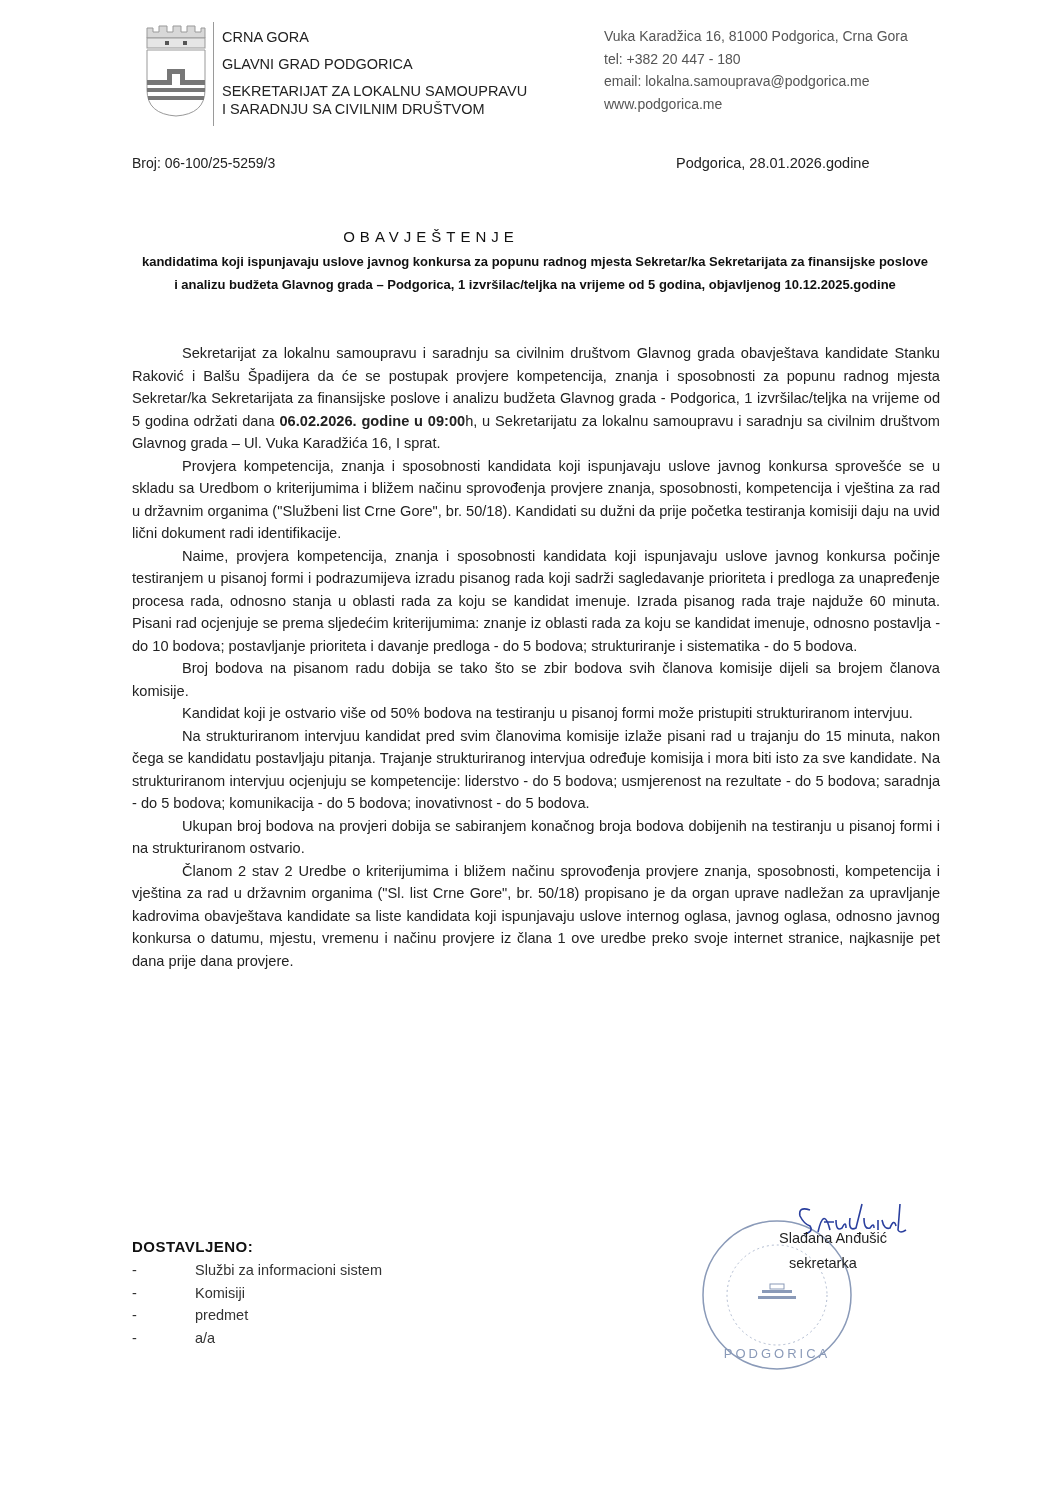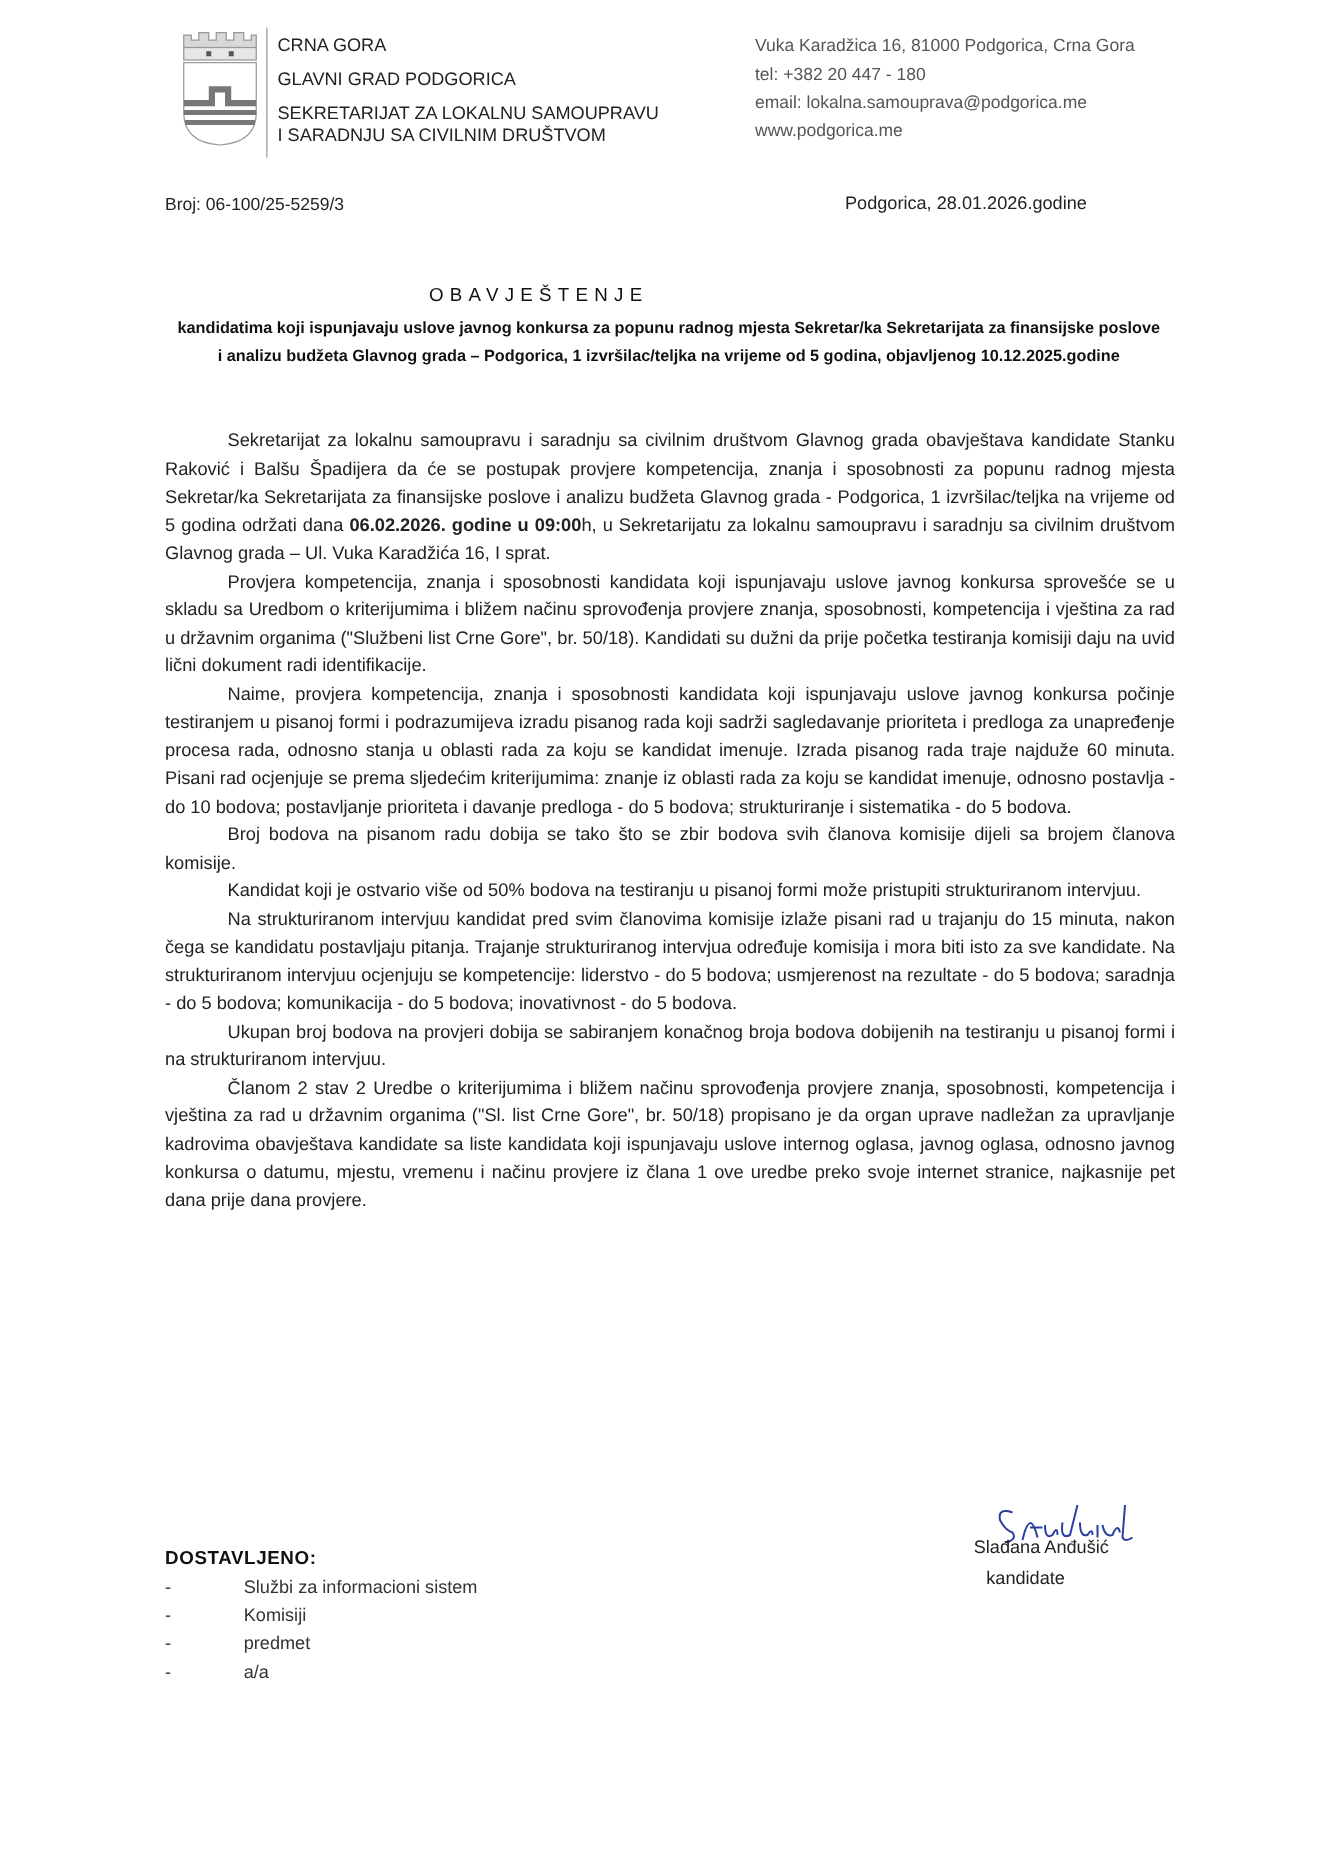--- a/index.html
+++ b/index.html
@@ -79,21 +79,21 @@
 <div class="title">OBAVJEŠTENJE</div>
 <div class="subtitle">kandidatima koji ispunjavaju uslove javnog konkursa za popunu radnog mjesta Sekretar/ka Sekretarijata za finansijske poslove i analizu budžeta  Glavnog grada – Podgorica, 1 izvršilac/teljka na vrijeme od 5 godina, objavljenog 10.12.2025.godine</div>
 
 <div class="body">
   <p><span>Sekretarijat za lokalnu samoupravu i saradnju sa civilnim društvom Glavnog grada obavještava kandidate Stanku Raković i Balšu Špadijera da će se postupak provjere kompetencija, znanja i sposobnosti za popunu radnog mjesta Sekretar/ka Sekretarijata za finansijske poslove i analizu budžeta Glavnog grada - Podgorica, 1 izvršilac/teljka na vrijeme od 5 godina održati dana </span><b>06.02.2026. godine u 09:00</b><span>h, u Sekretarijatu za lokalnu samoupravu i saradnju sa civilnim društvom Glavnog grada – Ul. Vuka Karadžića 16, I sprat.</span></p>
   <p>Provjera kompetencija, znanja i sposobnosti kandidata koji ispunjavaju uslove javnog konkursa sprovešće se u skladu sa Uredbom o kriterijumima i bližem načinu sprovođenja provjere znanja, sposobnosti, kompetencija i vještina za rad u državnim organima ("Službeni list Crne Gore", br. 50/18). Kandidati su dužni da prije početka testiranja komisiji daju na uvid lični dokument radi identifikacije.</p>
   <p>Naime, provjera kompetencija, znanja i sposobnosti kandidata koji ispunjavaju uslove javnog konkursa počinje testiranjem u pisanoj formi i podrazumijeva izradu pisanog rada koji sadrži sagledavanje prioriteta i predloga za unapređenje procesa rada, odnosno stanja u oblasti rada za koju se kandidat imenuje. Izrada pisanog rada traje najduže 60 minuta. Pisani rad ocjenjuje se prema sljedećim kriterijumima: znanje iz oblasti rada za koju se kandidat imenuje, odnosno postavlja - do 10 bodova; postavljanje prioriteta i davanje predloga - do 5 bodova; strukturiranje i sistematika - do 5 bodova.</p>
   <p>Broj bodova na pisanom radu dobija se tako što se zbir bodova svih članova komisije dijeli sa brojem članova komisije.</p>
   <p>Kandidat koji je ostvario više od 50% bodova na testiranju u pisanoj formi može pristupiti strukturiranom intervjuu.</p>
   <p>Na strukturiranom intervjuu kandidat pred svim članovima komisije izlaže pisani rad u trajanju do 15 minuta, nakon čega se kandidatu postavljaju pitanja. Trajanje strukturiranog intervjua određuje komisija i mora biti isto za sve kandidate. Na strukturiranom intervjuu ocjenjuju se kompetencije: liderstvo - do 5 bodova; usmjerenost na rezultate - do 5 bodova; saradnja - do 5 bodova; komunikacija - do 5 bodova; inovativnost - do 5 bodova.</p>
-  <p>Ukupan broj bodova na provjeri dobija se sabiranjem konačnog broja bodova dobijenih na testiranju u pisanoj formi i na strukturiranom intervjuu.</p>
+  <p>Ukupan broj bodova na provjeri dobija se sabiranjem konačnog broja bodova dobijenih na testiranju u pisanoj formi i na strukturiranom ostvario.</p>
   <p>Članom 2 stav 2 Uredbe o kriterijumima i bližem načinu sprovođenja provjere znanja, sposobnosti, kompetencija i vještina za rad u državnim organima ("Sl. list Crne Gore", br. 50/18) propisano je da organ uprave nadležan za upravljanje kadrovima obavještava kandidate sa liste kandidata koji ispunjavaju uslove internog oglasa, javnog oglasa, odnosno javnog konkursa o datumu, mjestu, vremenu i načinu provjere iz člana 1 ove uredbe preko svoje internet stranice, najkasnije pet dana prije dana provjere.</p>
 </div>
 
 <div class="dost">
   <div class="dost-title">DOSTAVLJENO:</div>
   <div class="dost-item">
     <span class="dost-dash">-</span>
     <span>Službi za informacioni sistem</span>
   </div>
   <div class="dost-item">
@@ -104,20 +104,30 @@
     <span class="dost-dash">-</span>
     <span>predmet</span>
   </div>
   <div class="dost-item">
     <span class="dost-dash">-</span>
     <span>a/a</span>
   </div>
 </div>
 
 <div class="sig-area">
+  <div class="stamp">
+    <svg width="155" height="155" viewBox="0 0 155 155">
+      <circle cx="77" cy="77" r="74" fill="none" stroke="#8a9ab8" stroke-width="1.5"></circle>
+      <circle cx="77" cy="77" r="50" fill="none" stroke="#b0bbd0" stroke-width="1" stroke-dasharray="2 3"></circle>
+      <rect x="62" y="72" width="30" height="3" fill="#8a9ab8"></rect>
+      <rect x="58" y="78" width="38" height="3" fill="#8a9ab8"></rect>
+      <rect x="70" y="66" width="14" height="5" fill="none" stroke="#8a9ab8"></rect>
+      <text x="77" y="140" font-family="Liberation Sans, sans-serif" font-size="13" fill="#8a9ab8" text-anchor="middle" letter-spacing="3">PODGORICA</text>
+    </svg>
+  </div>
   <div class="signature">
     <svg width="140" height="40" viewBox="0 0 140 40">
       <path d="M20 10 Q8 6 10 16 Q14 24 20 26 Q24 32 14 34 M28 32 Q34 6 40 30 M34 22 L44 22 M46 20 Q46 32 52 28 Q56 20 56 28 M60 18 Q58 32 66 28 Q70 12 72 4 M74 18 Q74 30 80 28 Q84 22 84 28 M88 20 L88 30 M92 20 Q94 30 100 28 Q104 18 106 26 M110 4 L108 30 Q110 34 116 30" fill="none" stroke="#2a3f9e" stroke-width="1.6"></path>
     </svg>
   </div>
   <div class="sig-name">Slađana Anđušić</div>
-  <div class="sig-role">kandidate</div>
+  <div class="sig-role">sekretarka</div>
 </div>
 
 </body></html>

